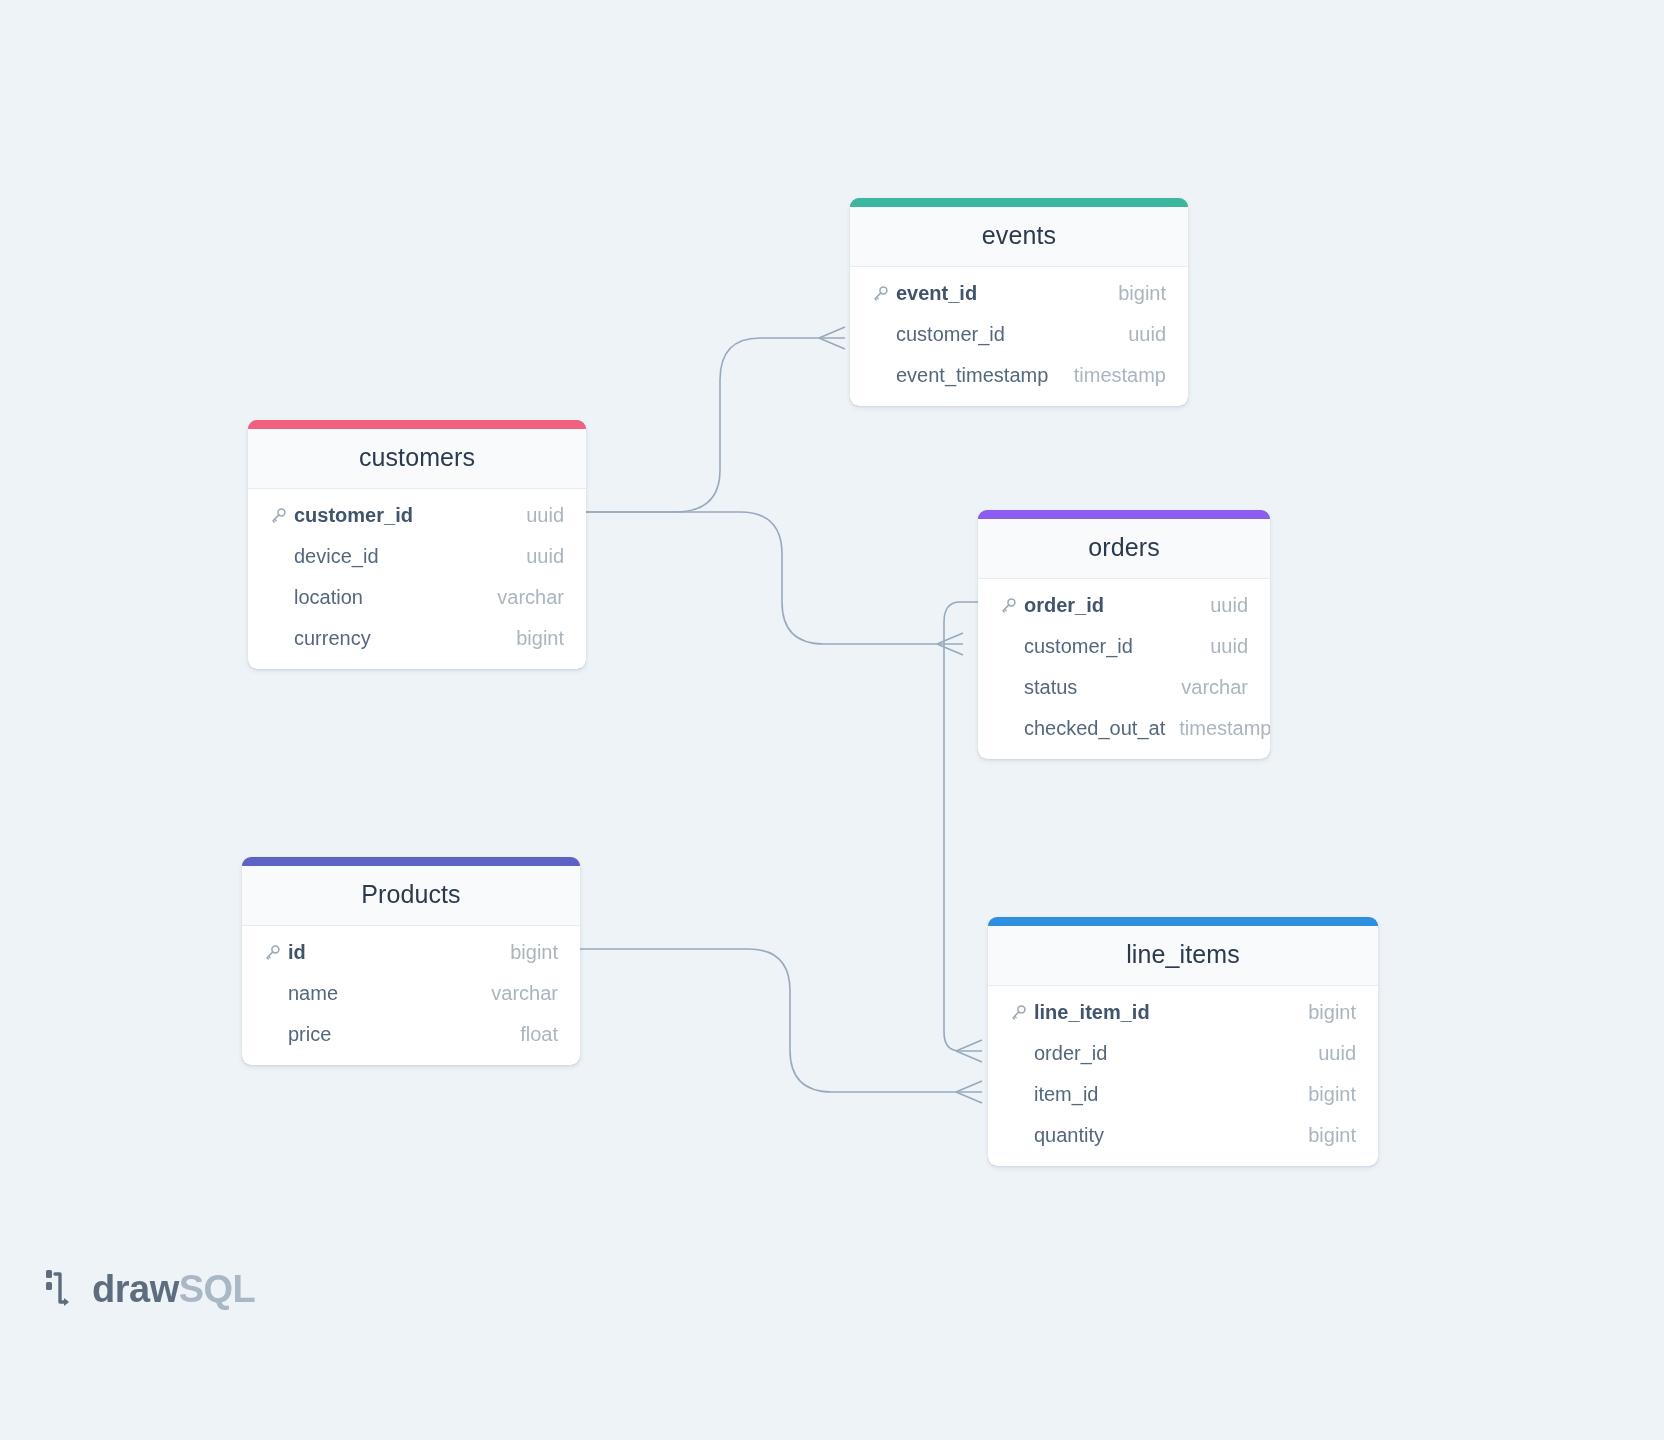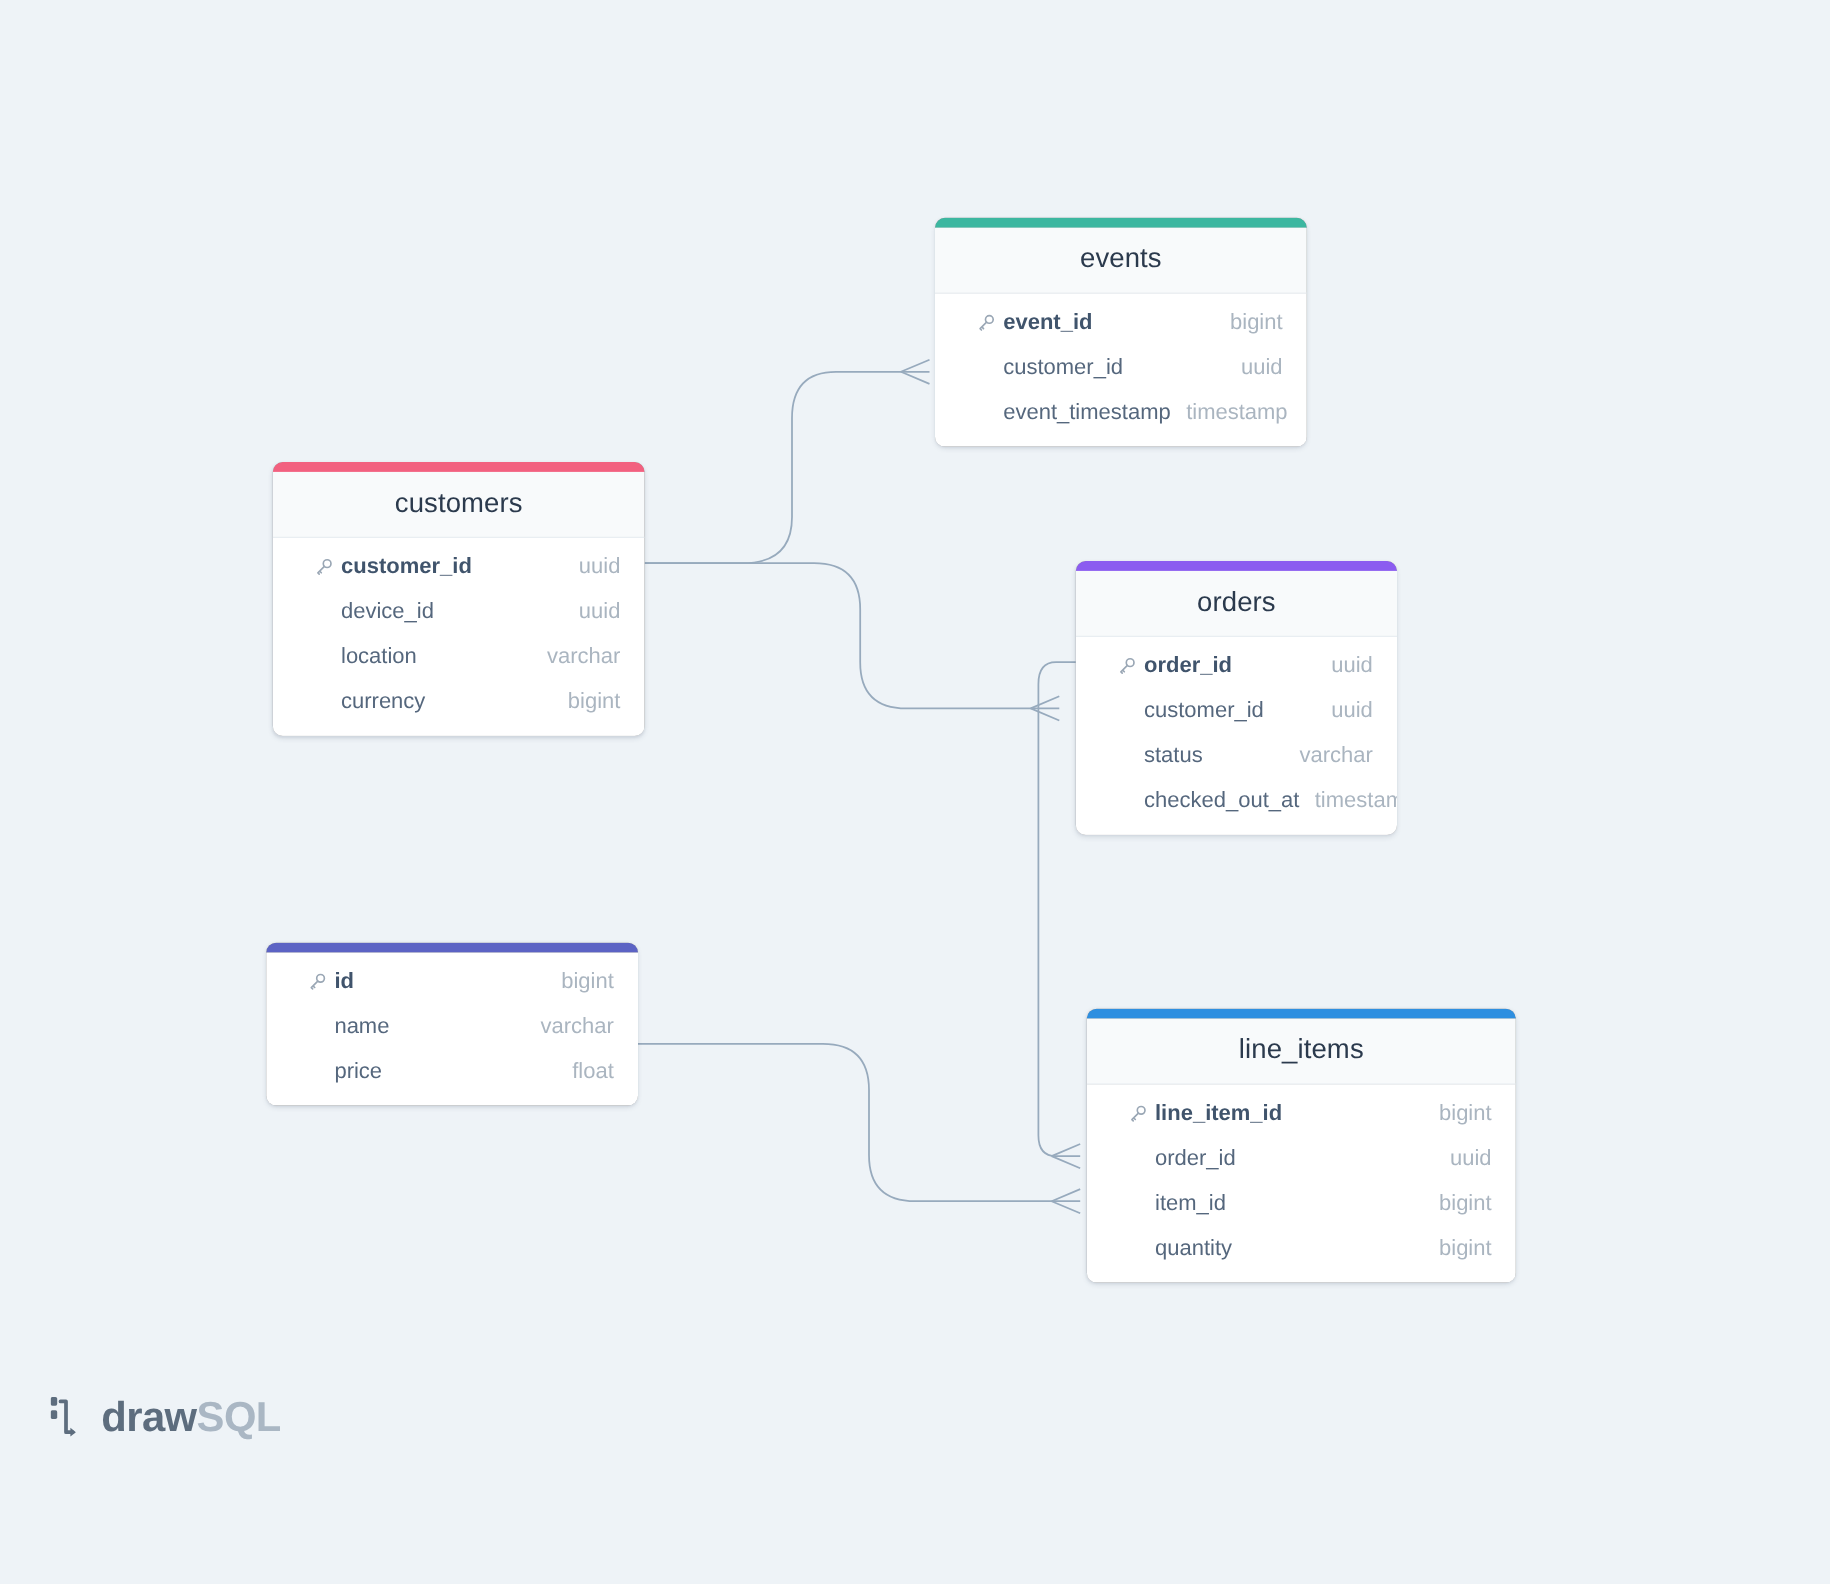--- a/index.html
+++ b/index.html
@@ -45,21 +45,21 @@
   .table-title {
     background: #f8fafb;
     border-bottom: 1px solid #e6ecf1;
     text-align: center;
     color: #2b3a4d;
     font-size: 25px;
     padding: 14px 10px 16px 10px;
     letter-spacing: 0.1px;
   }
   .cols {
-    padding: 6px 0 10px 16px;
+    padding: 6px 0 10px 0;
     background: #ffffff;
   }
   .col-row {
     display: flex;
     align-items: center;
     padding: 0 22px;
     height: 41px;
     box-sizing: border-box;
   }
   .key-slot {
@@ -214,20 +214,21 @@
           </div>
           <div class="col-row">
             <span class="key-slot"></span>
             <span class="col-name">checked_out_at</span>
             <span class="col-type">timestamp</span>
           </div>
         </div>
       </div>
       <div class="table-card" style="left: 242px; top: 857px; width: 338px;">
         <div class="accent" style="background: rgb(92, 99, 196);"></div>
+        <div class="table-title">Products</div>
         <div class="cols">
           <div class="col-row pk">
             <span class="key-slot">
               <svg class="key-icon" width="17" height="17" viewBox="0 0 17 17">
                 <circle cx="11.4" cy="5.4" r="3.5" fill="none" stroke="#9aa7b5" stroke-width="1.5"></circle>
                 <path d="M8.9 7.9 L3 13.8 M4.6 12.2 L6.1 13.7 M3 13.8 L4.2 15" fill="none" stroke="#9aa7b5" stroke-width="1.5" stroke-linecap="round"></path>
               </svg>
             </span>
             <span class="col-name">id</span>
             <span class="col-type">bigint</span>

